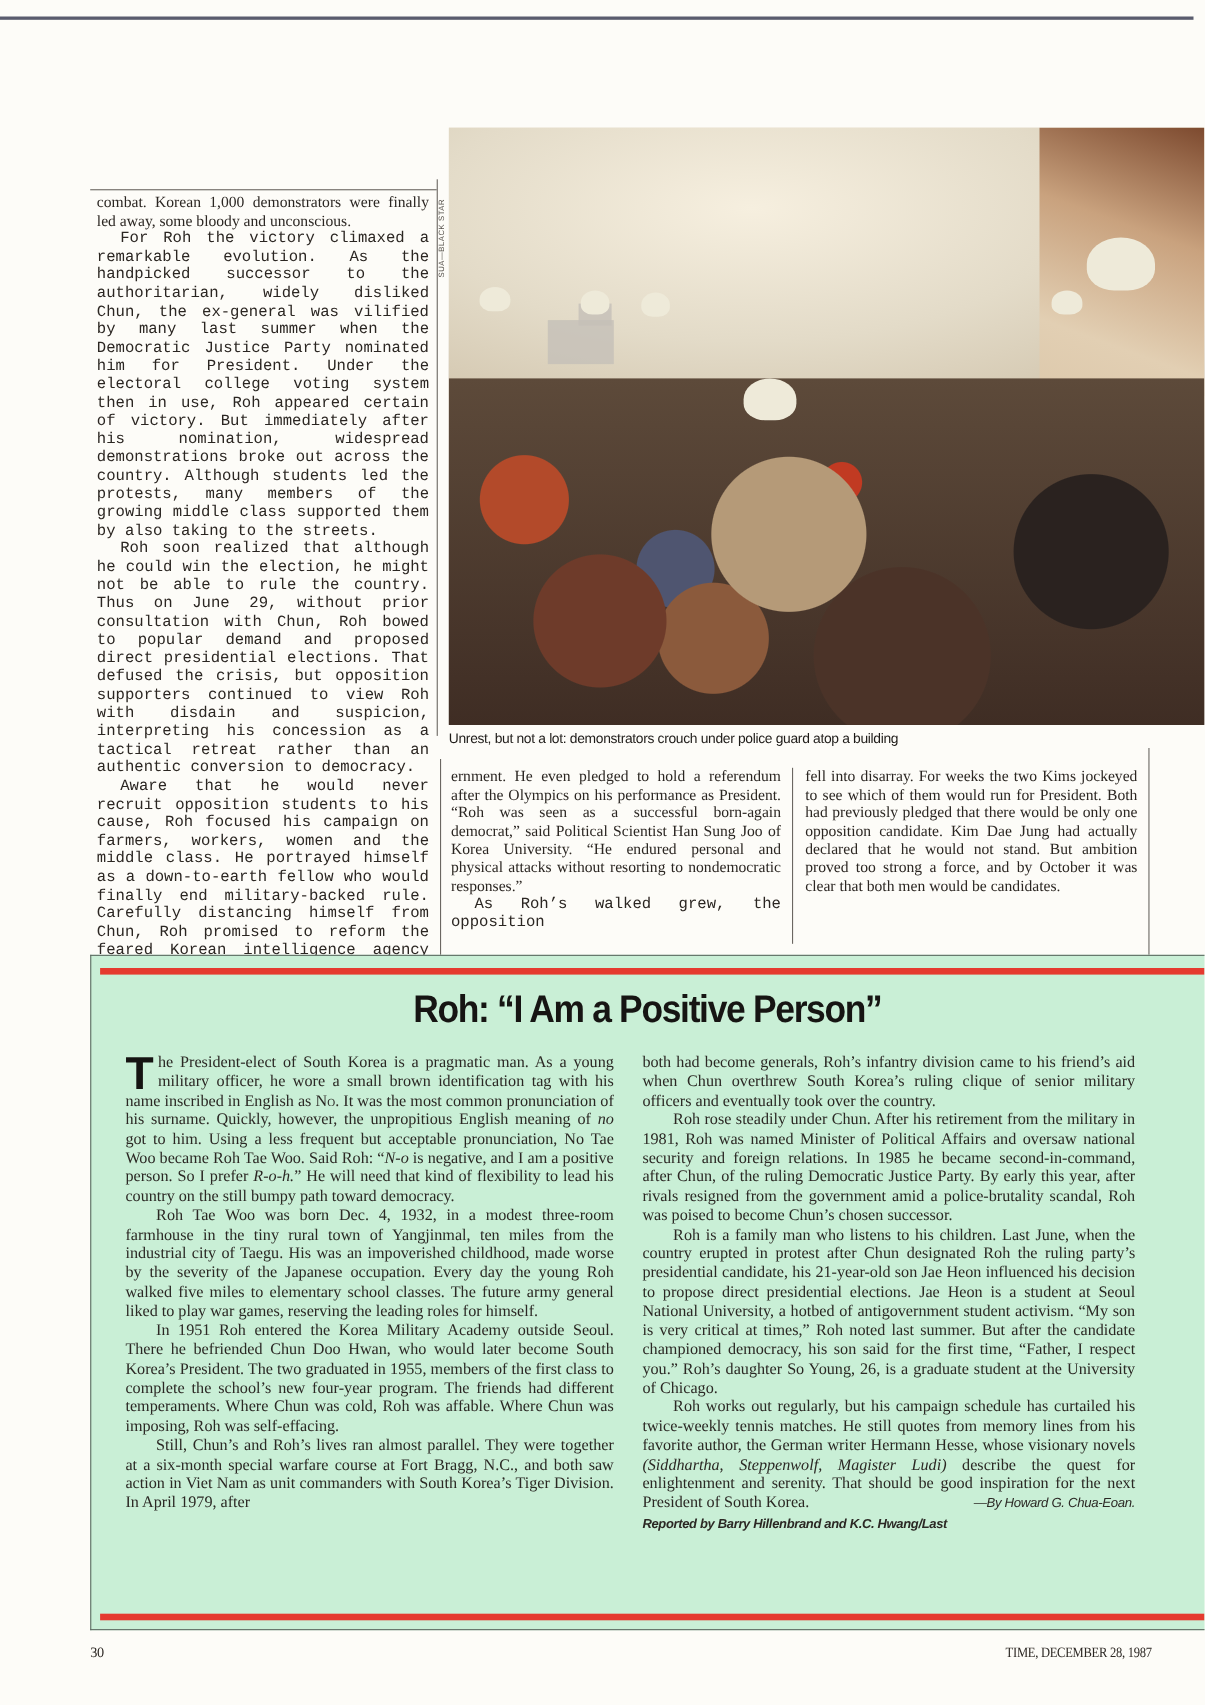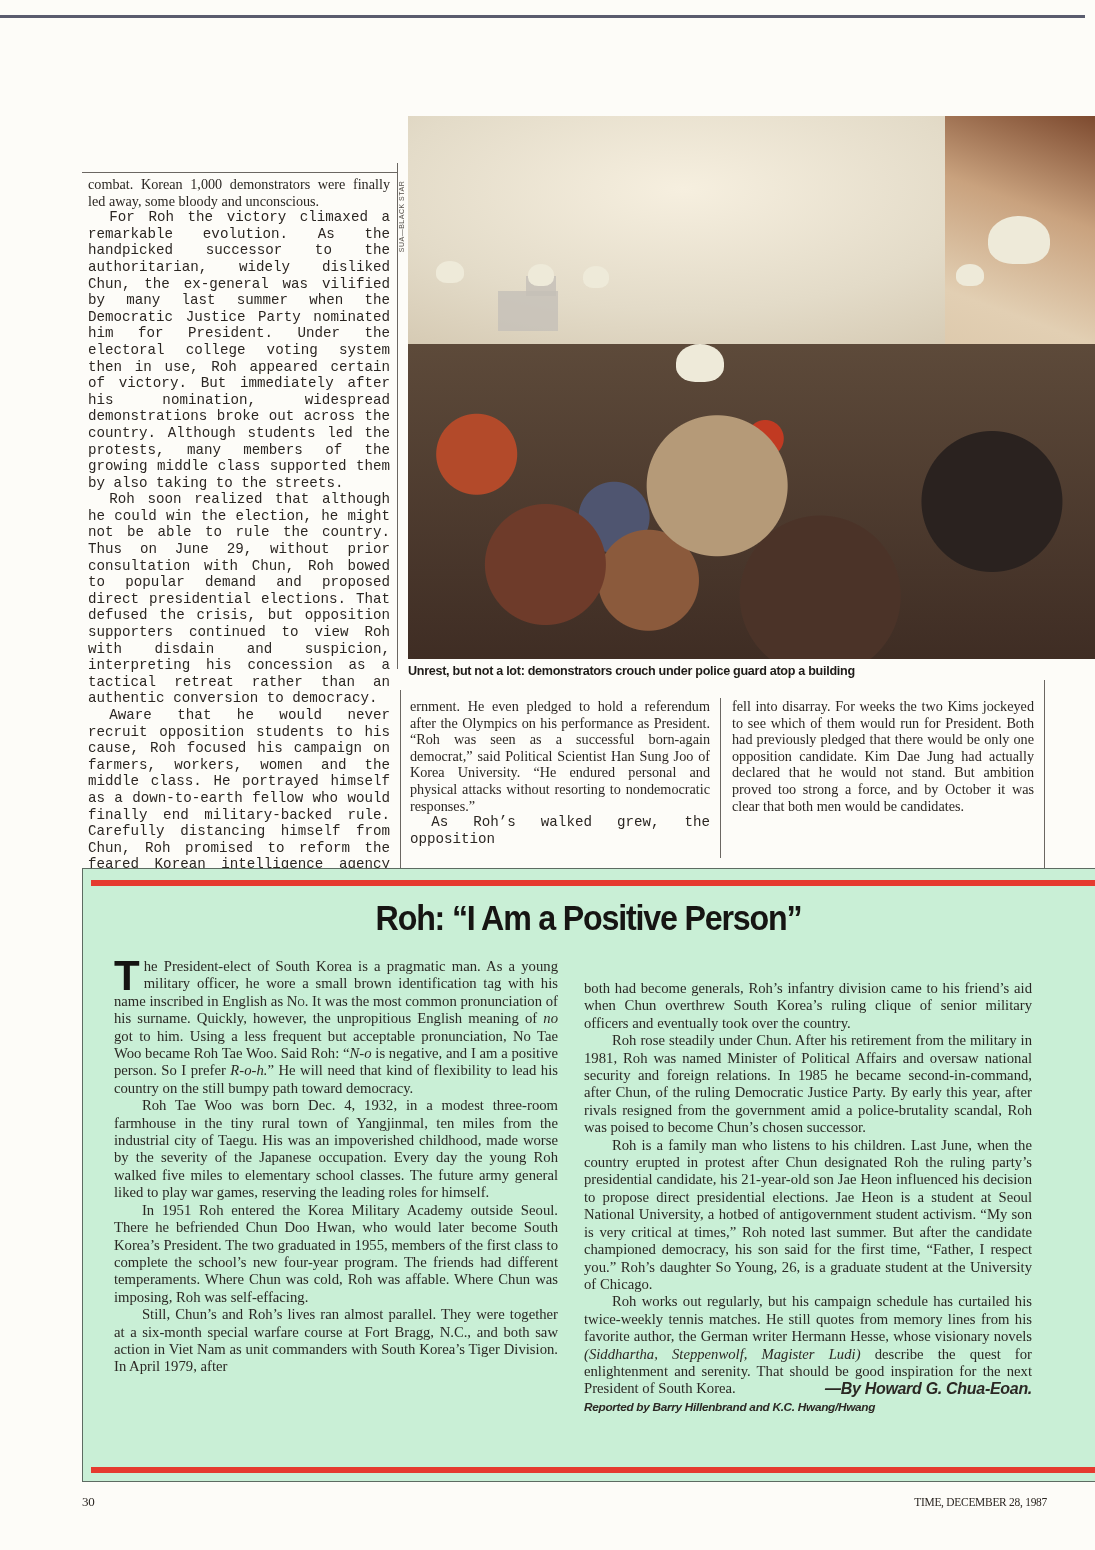--- a/index.html
+++ b/index.html
@@ -55,21 +55,21 @@
       radial-gradient(circle at 60% 80%, #4b3328 0 80px, transparent 81px),
       radial-gradient(circle at 85% 50%, #2a221f 0 70px, transparent 71px),
       radial-gradient(circle at 30% 55%, #4f5570 0 35px, transparent 36px),
       radial-gradient(circle at 52% 30%, #c13a22 0 18px, transparent 19px),
       linear-gradient(180deg, #5d4a3a 0%, #3f2d24 100%);
   }
   .photo .helmet { position: absolute; border-radius: 50% 50% 40% 40%; background: #eeead9; }
 
   .caption {
     position: absolute; left: 408px; top: 664px; width: 687px;
-    font-family: "Liberation Sans", sans-serif; font-weight: bold; font-size: 12.6px;
+    font-family: "Liberation Sans", sans-serif; font-weight: normal; font-size: 12.6px;
     letter-spacing: -0.3px; color: #1e1b18;
   }
 
   .box {
     position: absolute; left: 82px; top: 868px; width: 1013px; height: 612px;
     background: #c9efd6; border-top: 1px solid #5d6b62; border-left: 1px solid #5d6b62;
     border-bottom: 1px solid #5d6b62;
   }
   .red-bar { position: absolute; left: 91px; width: 1004px; height: 6px; background: #e53a2f; }
   .red-top { top: 880px; }
@@ -78,29 +78,29 @@
     position: absolute; left: 82px; top: 898px; width: 1013px; text-align: center;
     font-family: "Liberation Sans", sans-serif; font-weight: bold; font-size: 35px;
     letter-spacing: -1.3px; color: #161513; transform: scaleX(0.92);
   }
   .bcol {
     position: absolute; font-size: 14.7px; line-height: 17.4px; text-align: justify; color: #2b2824;
   }
   .bcol p { margin: 0; }
   .bcol p.indent { text-indent: 1.9em; }
   .bcol1 { left: 114px; top: 958px; width: 444px; }
-  .bcol2 { left: 584px; top: 980px; width: 448px; }
+  .bcol2 { left: 584px; top: 958px; width: 448px; }
   .dropcap {
     float: left; font-family: "Liberation Sans", sans-serif; font-weight: bold;
     font-size: 42px; line-height: 32px; margin: 2px 4px 0 0; color: #151412;
   }
   .sc { font-variant: small-caps; }
   .byline {
-    font-family: "Liberation Sans", sans-serif; font-style: italic; font-weight: bold;
-    font-size: 16px; letter-spacing: -0.3px; float: right;
+    font-family: "Liberation Sans", sans-serif; font-style: italic; font-weight: normal;
+    font-size: 12px; letter-spacing: -0.3px; float: right;
   }
   .reported {
     font-family: "Liberation Sans", sans-serif; font-style: italic; font-weight: bold;
     font-size: 11.8px; letter-spacing: -0.3px; display: block; margin-top: 1px;
   }
 
   .folio {
     position: absolute; top: 1494px; font-family: "Liberation Serif", serif; font-size: 13px;
     letter-spacing: -0.3px; color: #2b2622;
   }
@@ -160,19 +160,19 @@
   <p class="indent">Roh Tae Woo was born Dec. 4, 1932, in a modest three-room farmhouse in the tiny rural town of Yangjinmal, ten miles from the industrial city of Taegu. His was an impoverished childhood, made worse by the severity of the Japanese occupation. Every day the young Roh walked five miles to elementary school classes. The future army general liked to play war games, reserving the leading roles for himself.</p>
   <p class="indent">In 1951 Roh entered the Korea Military Academy outside Seoul. There he befriended Chun Doo Hwan, who would later become South Korea’s President. The two graduated in 1955, members of the first class to complete the school’s new four-year program. The friends had different temperaments. Where Chun was cold, Roh was affable. Where Chun was imposing, Roh was self-effacing.</p>
   <p class="indent">Still, Chun’s and Roh’s lives ran almost parallel. They were together at a six-month special warfare course at Fort Bragg, N.C., and both saw action in Viet Nam as unit commanders with South Korea’s Tiger Division. In April 1979, after</p>
 </div>
 
 <div class="bcol bcol2">
   <p>both had become generals, Roh’s infantry division came to his friend’s aid when Chun overthrew South Korea’s ruling clique of senior military officers and eventually took over the country.</p>
   <p class="indent">Roh rose steadily under Chun. After his retirement from the military in 1981, Roh was named Minister of Political Affairs and oversaw national security and foreign relations. In 1985 he became second-in-command, after Chun, of the ruling Democratic Justice Party. By early this year, after rivals resigned from the government amid a police-brutality scandal, Roh was poised to become Chun’s chosen successor.</p>
   <p class="indent">Roh is a family man who listens to his children. Last June, when the country erupted in protest after Chun designated Roh the ruling party’s presidential candidate, his 21-year-old son Jae Heon influenced his decision to propose direct presidential elections. Jae Heon is a student at Seoul National University, a hotbed of antigovernment student activism. “My son is very critical at times,” Roh noted last summer. But after the candidate championed democracy, his son said for the first time, “Father, I respect you.” Roh’s daughter So Young, 26, is a graduate student at the University of Chicago.</p>
   <p class="indent"><span>Roh works out regularly, but his campaign schedule has curtailed his twice-weekly tennis matches. He still quotes from memory lines from his favorite author, the German writer Hermann Hesse, whose visionary novels </span><em>(Siddhartha, Steppenwolf, Magister Ludi)</em><span> describe the quest for enlightenment and serenity. That should be good inspiration for the next President of South Korea.</span><span class="byline">—By Howard G. Chua-Eoan.</span></p>
-  <span class="reported">Reported by Barry Hillenbrand and K.C. Hwang/Hwang</span>
+  <span class="reported">Reported by Barry Hillenbrand and K.C. Hwang/Last</span>
 </div>
 
 <div class="red-bar red-bottom"></div>
 
 <div class="folio folio-left">30</div>
 <div class="folio folio-right">TIME, DECEMBER 28, 1987</div>
 
 </body></html>

